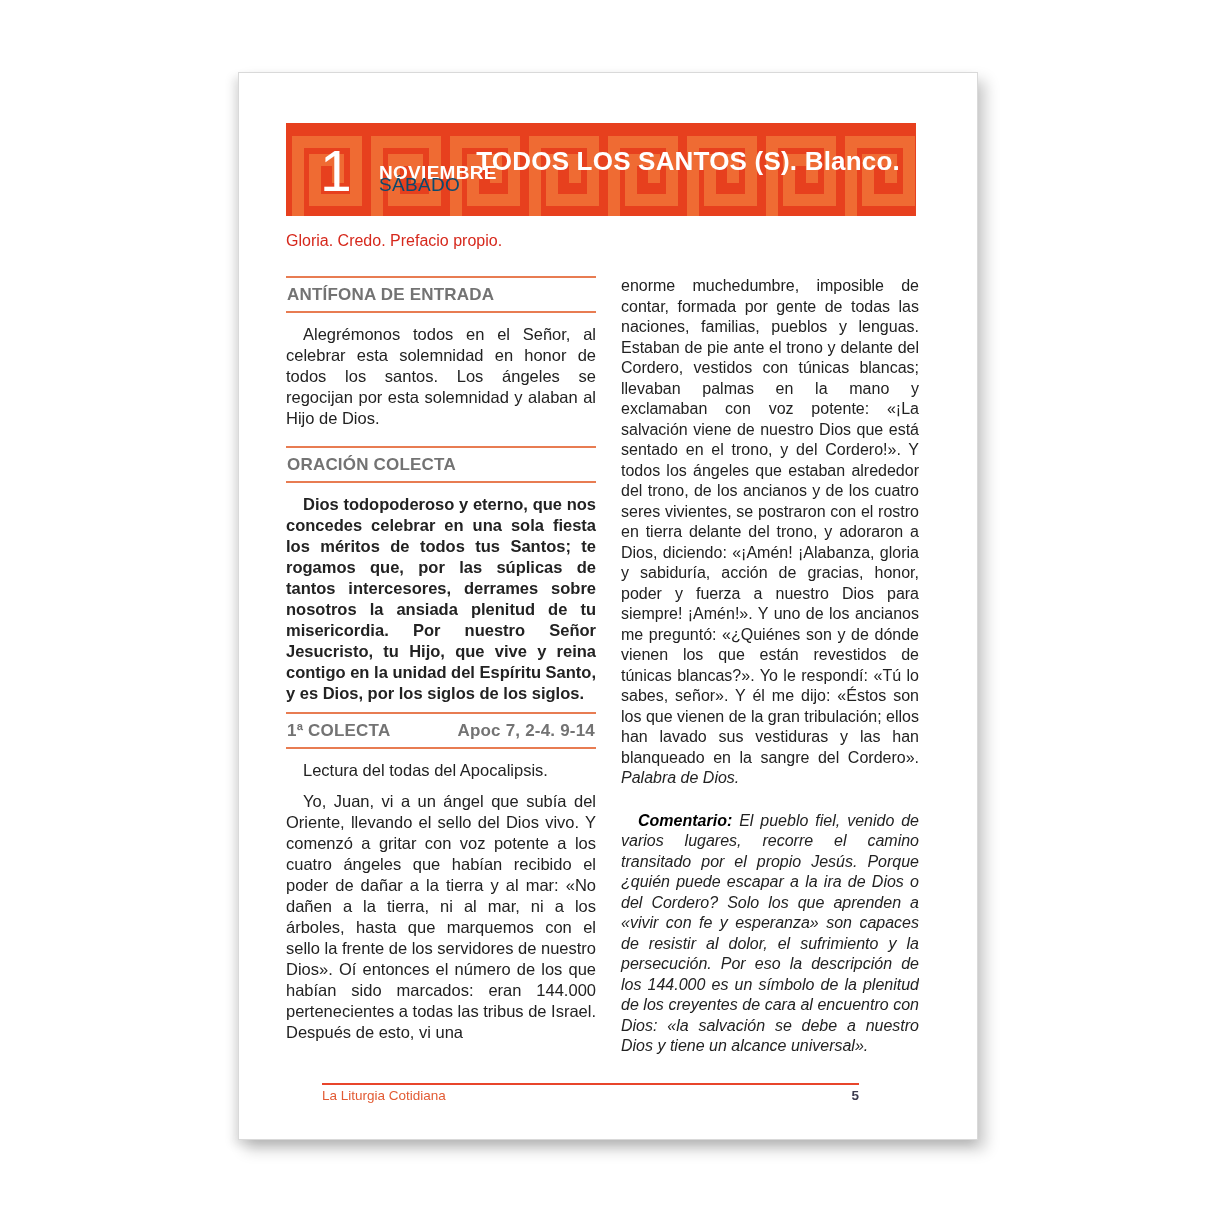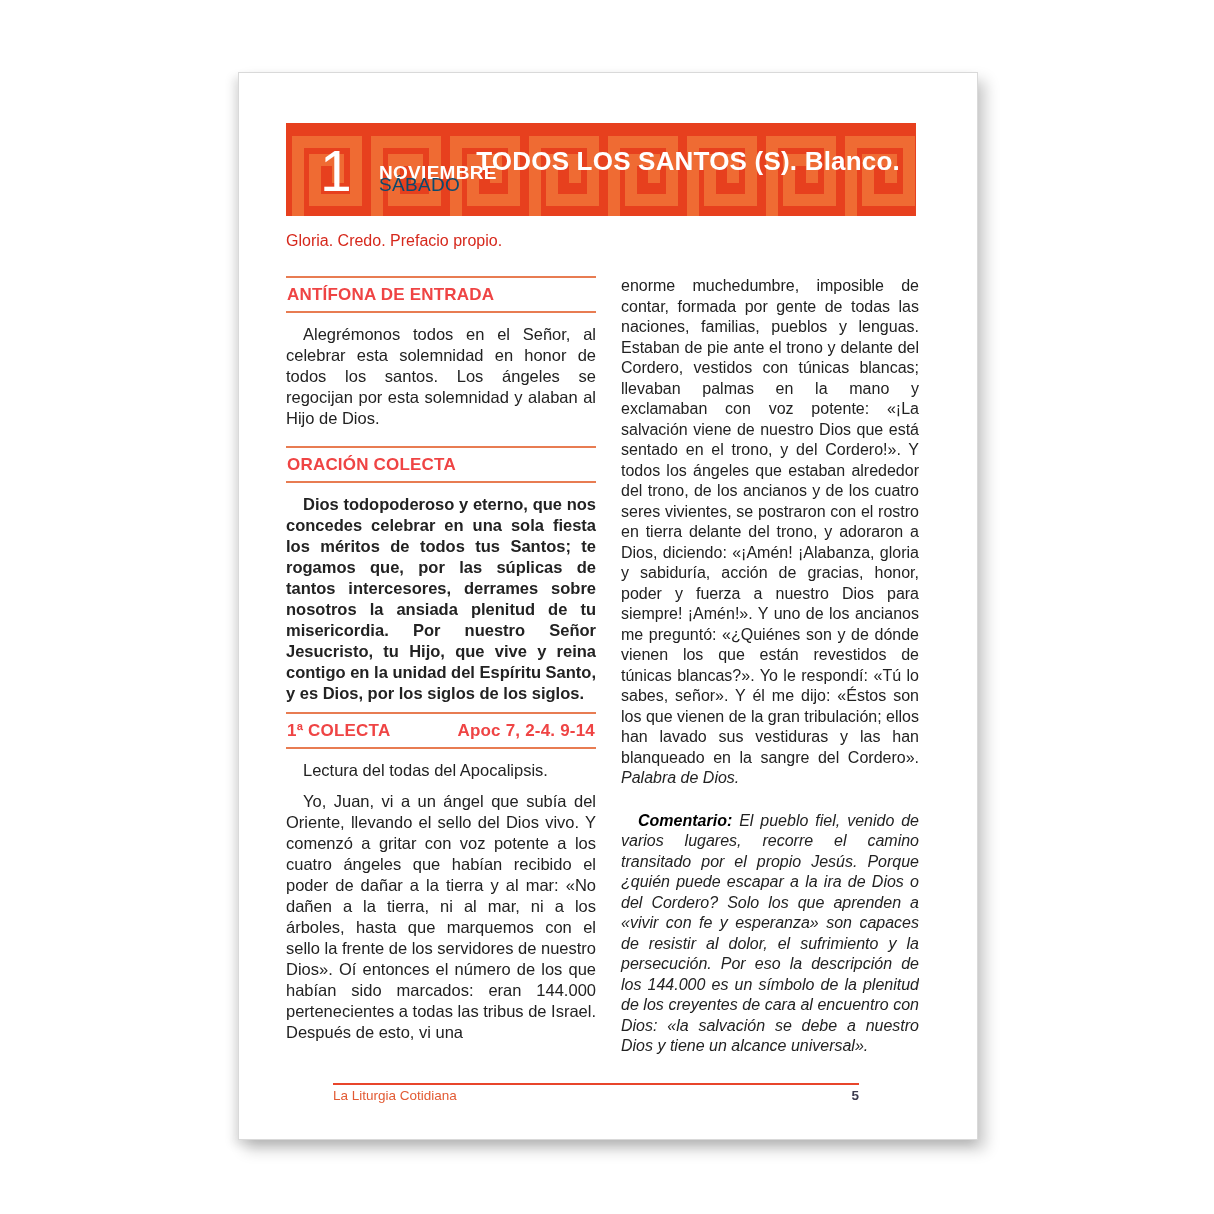--- a/index.html
+++ b/index.html
@@ -61,41 +61,41 @@
     height: 816px;
     overflow: hidden;
   }
   .col-left  { width: 310px; }
   .col-right { width: 298px; }
   .section-head {
     border-top: 2px solid #e87c52;
     border-bottom: 2px solid #e87c52;
     padding: 7px 1px 6px 1px;
     display: flex; justify-content: space-between; align-items: flex-end;
-    color: #ef4444; font-size: 17px; font-weight: bold; letter-spacing: 0.2px;
+    color: #737373; font-size: 17px; font-weight: bold; letter-spacing: 0.2px;
   }
   .body-par {
     font-size: 16.5px; line-height: 21px;
     text-align: justify; text-justify: inter-word;
     margin-top: 11px;
     hyphens: auto; -webkit-hyphens: auto;
   }
   .indent { text-indent: 17px; }
   .mb-after-par { margin-bottom: 17px; }
   .mb-small { margin-bottom: 8px; }
   .bold-par { font-weight: bold; }
   .col-right .body-par { font-size: 16px; line-height: 20.5px; margin-top: 0; }
   .reading-cont { margin-top: 3px; }
   .closing-italic { font-style: italic; }
   .comentario { margin-top: 22px !important; font-style: italic; text-indent: 17px; }
   .comentario-label { color: #000000; font-weight: bold; }
   
   .footer {
     position: absolute;
-    left: 47px; right: 60px; bottom: 36px;
+    left: 36px; right: 60px; bottom: 36px;
   }
   .footer-rule { border-top: 2.5px solid #e8452b; }
   .footer-row {
     display: flex; justify-content: space-between; align-items: baseline;
     padding-top: 3px;
   }
   .footer-title { color: #e25a33; font-size: 13.5px; }
   .footer-page  { color: #3c3b4e; font-size: 13.5px; font-weight: bold; }
 </style>
 </head>

